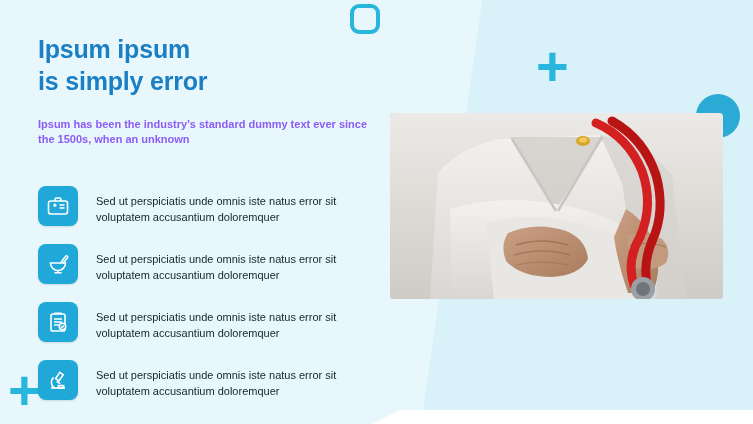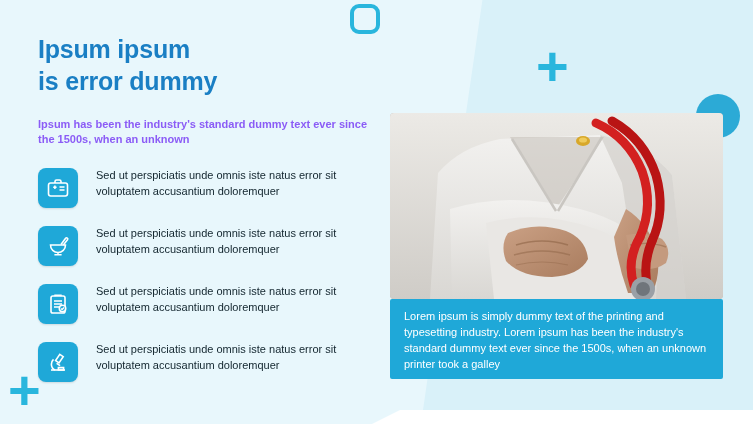--- a/index.html
+++ b/index.html
@@ -84,21 +84,21 @@
   }
 
   
   .features {
     position: absolute;
     left: 38px; top: 168px;
     width: 340px;
   }
   .feature {
     display: flex;
-    align-items: flex-start;
+    align-items: flex-end;
     height: 58px;
     margin-bottom: 0px;
   }
   .feature-icon {
     width: 40px; height: 40px;
     border-radius: 8px;
     background: #1fa8d8;
     display: flex;
     align-items: center;
     justify-content: center;
@@ -146,21 +146,21 @@
   <div class="bg-bottom"></div>
   <div class="bg-bottom-strip"></div>
 
   <div class="deco-ring"></div>
   <div class="deco-plus p1">+</div>
   <div class="deco-plus p2">+</div>
   <div class="deco-circle"></div>
 
   <div class="title">
     <div>Ipsum ipsum</div>
-    <div>is error dummy</div>
+    <div>is simply error</div>
   </div>
 
   <div class="subtitle">Ipsum has been the industry's standard dummy text ever since the 1500s, when an unknown</div>
 
   <div class="features">
 
     <div class="feature">
       <div class="feature-icon">
         <svg width="24" height="24" viewBox="0 0 24 24" fill="none" stroke="#ffffff" stroke-width="1.6">
           <rect x="2.5" y="7" width="19" height="13" rx="2.2"></rect>
@@ -256,15 +256,14 @@
       <circle cx="253" cy="176" r="7" fill="#6f757b"></circle>
 
       <ellipse cx="193" cy="28" rx="7" ry="5" fill="#d8a82a"></ellipse>
       <ellipse cx="193" cy="27" rx="4" ry="2.6" fill="#efcb5c"></ellipse>
 
       <path d="M122 26 L166 98" stroke="#c9c6c1" stroke-width="2.5" fill="none"></path>
       <path d="M212 24 L168 98" stroke="#c9c6c1" stroke-width="2.5" fill="none"></path>
     </svg>
   </div>
 
-  <div class="caption">Lorem ipsum is simply dummy text of the printing and typesetting industry. Lorem ipsum has been the industry's standard dummy text ever since the 1500s, when an unknown printer took a galley</div>
 
 </div>
 
 </body></html>

